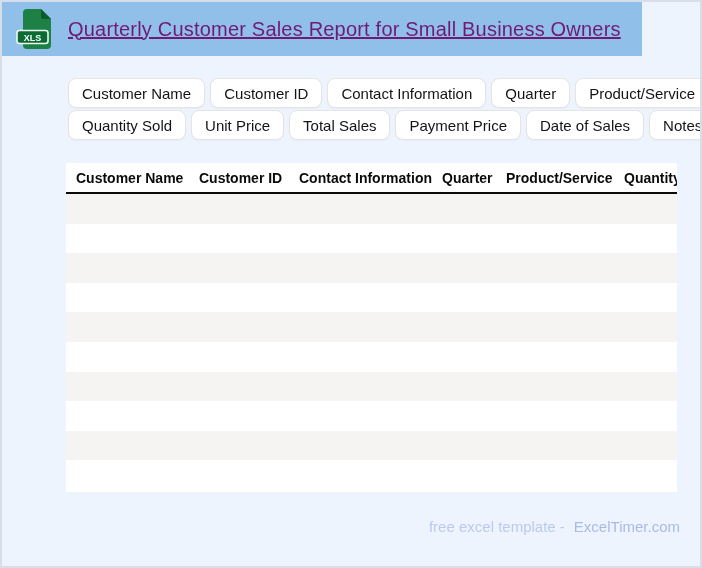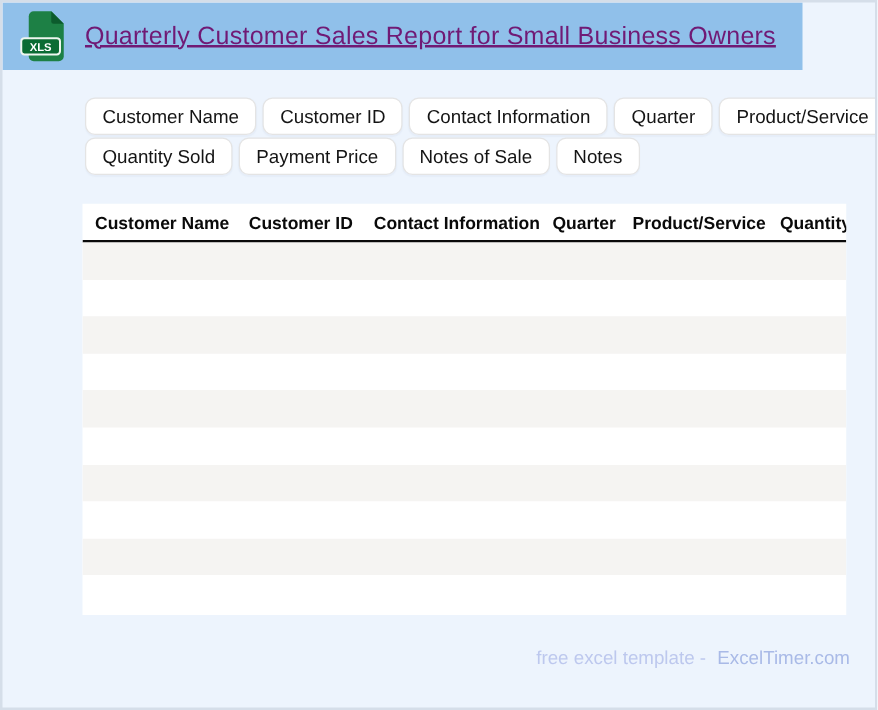--- a/index.html
+++ b/index.html
@@ -88,22 +88,24 @@
   <div class="chips">
     <div class="chip-row" id="chip-row-1">
         <button class="chip">Customer Name</button>
         <button class="chip">Customer ID</button>
         <button class="chip">Contact Information</button>
         <button class="chip">Quarter</button>
         <button class="chip">Product/Service</button>
       </div>
     <div class="chip-row" id="chip-row-2">
         <button class="chip">Quantity Sold</button>
+        <button class="chip">Unit Price</button>
+        <button class="chip">Total Sales</button>
         <button class="chip">Payment Price</button>
-        <button class="chip">Notes of Sale</button>
+        <button class="chip">Date of Sales</button>
         <button class="chip">Notes</button>
       </div>
   </div>
 
   <div class="table">
     <div class="thead" id="table-head">
         <div class="th" style="width: 133px;">Customer Name</div>
         <div class="th" style="width: 100px;">Customer ID</div>
         <div class="th" style="width: 143px;">Contact Information</div>
         <div class="th" style="width: 64px;">Quarter</div>

